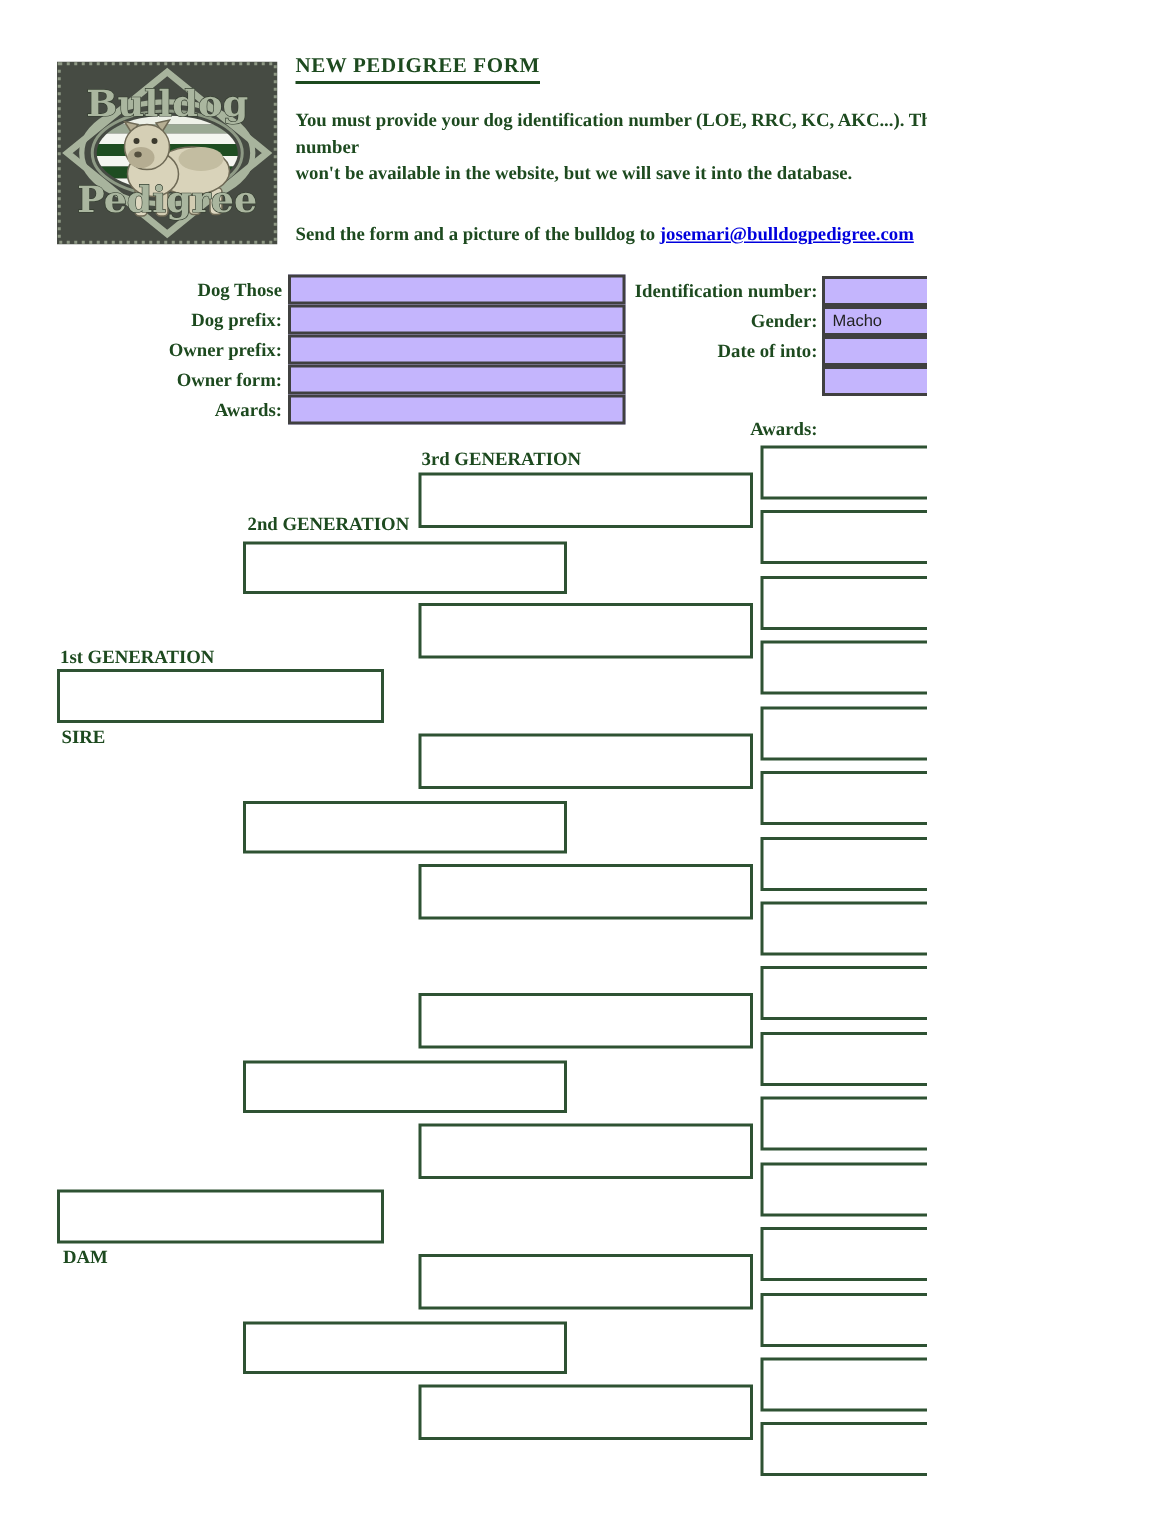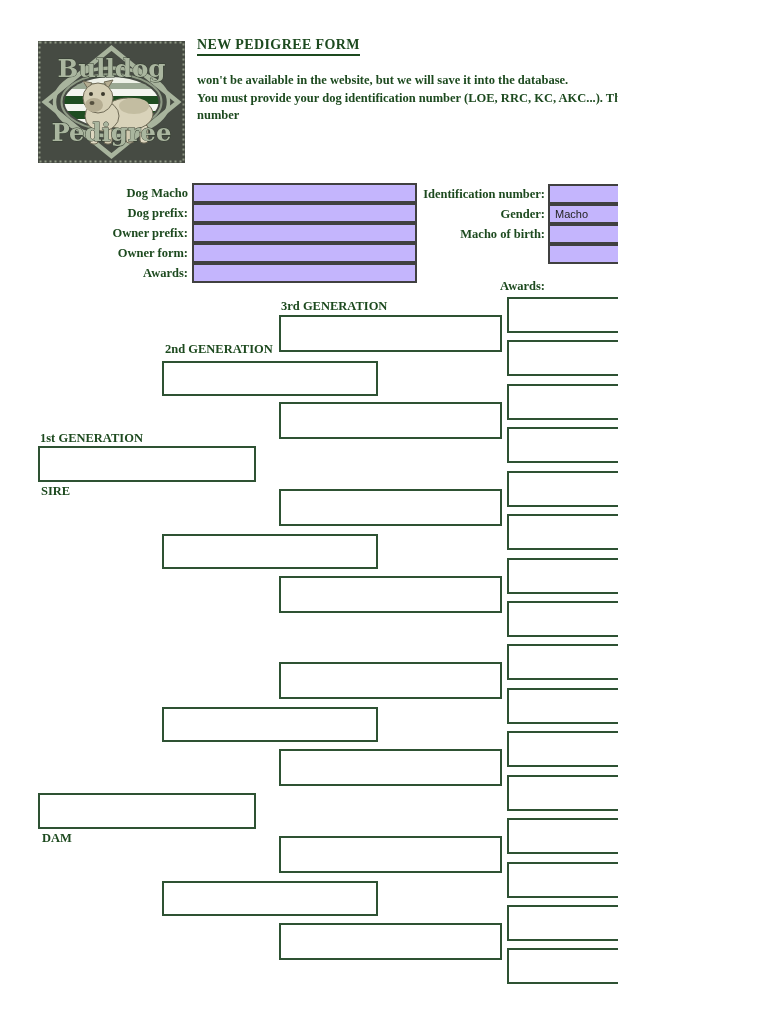--- a/index.html
+++ b/index.html
@@ -80,42 +80,43 @@
       <circle cx="53" cy="53" r="2" fill="#3c3a2e" stroke="none"></circle>
       <circle cx="65" cy="53" r="2" fill="#3c3a2e" stroke="none"></circle>
       <ellipse cx="54" cy="62" rx="2.5" ry="2" fill="#55503f" stroke="none"></ellipse>
     </g>
     <text x="73.5" y="36" text-anchor="middle" font-family="'DejaVu Serif','Liberation Serif',serif" font-size="24" font-weight="bold" fill="#aab69f" stroke="#333d2f" stroke-width="0.8" paint-order="stroke" textLength="108" lengthAdjust="spacingAndGlyphs">Bulldog</text>
     <text x="73.5" y="100" text-anchor="middle" font-family="'DejaVu Serif','Liberation Serif',serif" font-size="24" font-weight="bold" fill="#aab69f" stroke="#333d2f" stroke-width="0.8" paint-order="stroke" textLength="120" lengthAdjust="spacingAndGlyphs">Pedigree</text>
   </svg>
 
   <div class="page-title">NEW PEDIGREE FORM</div>
   <div class="intro">
+    <div>You must provide your dog identification number  (LOE, RRC, KC, AKC...). Those identification number</div>
     <div>won't be available in the website, but we will save it into the database.</div>
-    <div>You must provide your dog identification number  (LOE, RRC, KC, AKC...). Those identification number</div>
   </div>
+  <div class="send-line"><span>Send the form and a picture of the bulldog to </span><a href="#" class="email-link">josemari@bulldogpedigree.com</a></div>
 
   <div id="left-fields">
-      <div class="flabel" style="left: 20px; top: 183px; width: 168px;">Dog Macho</div>
+      <div class="flabel" style="left: 20px; top: 183px; width: 168px;">Dog Those</div>
       <input type="text" class="finput" value="" style="left: 192px; top: 183px; width: 225px;">
       <div class="flabel" style="left: 20px; top: 203px; width: 168px;">Dog prefix:</div>
       <input type="text" class="finput" value="" style="left: 192px; top: 203px; width: 225px;">
       <div class="flabel" style="left: 20px; top: 223px; width: 168px;">Owner prefix:</div>
       <input type="text" class="finput" value="" style="left: 192px; top: 223px; width: 225px;">
       <div class="flabel" style="left: 20px; top: 243px; width: 168px;">Owner form:</div>
       <input type="text" class="finput" value="" style="left: 192px; top: 243px; width: 225px;">
       <div class="flabel" style="left: 20px; top: 263px; width: 168px;">Awards:</div>
       <input type="text" class="finput" value="" style="left: 192px; top: 263px; width: 225px;">
     </div>
   <div id="right-fields">
       <div class="flabel" style="left: 360px; top: 184px; width: 185px;">Identification number:</div>
       <input type="text" class="finput" value="" style="left: 548px; top: 184px; width: 184px;">
       <div class="flabel" style="left: 360px; top: 204px; width: 185px;">Gender:</div>
       <input type="text" class="finput" value="Macho" style="left: 548px; top: 204px; width: 184px;">
-      <div class="flabel" style="left: 360px; top: 224px; width: 185px;">Macho of birth:</div>
+      <div class="flabel" style="left: 360px; top: 224px; width: 185px;">Date of into:</div>
       <input type="text" class="finput" value="" style="left: 548px; top: 224px; width: 184px;">
       <div class="flabel" style="left: 360px; top: 244px; width: 185px; margin-top: 32px;">Awards:</div>
       <input type="text" class="finput" value="" style="left: 548px; top: 244px; width: 184px;">
     </div>
 
   <div class="genlabel" style="left:510px;top:279px;margin-top:40px;">4th GENERATION</div>
   <div class="genlabel" style="left:281px;top:299px;">3rd GENERATION</div>
   <div class="genlabel" style="left:165px;top:342px;">2nd GENERATION</div>
   <div class="genlabel" style="left:40px;top:431px;">1st GENERATION</div>
   <div class="genlabel" style="left:41px;top:484px;">SIRE</div>

